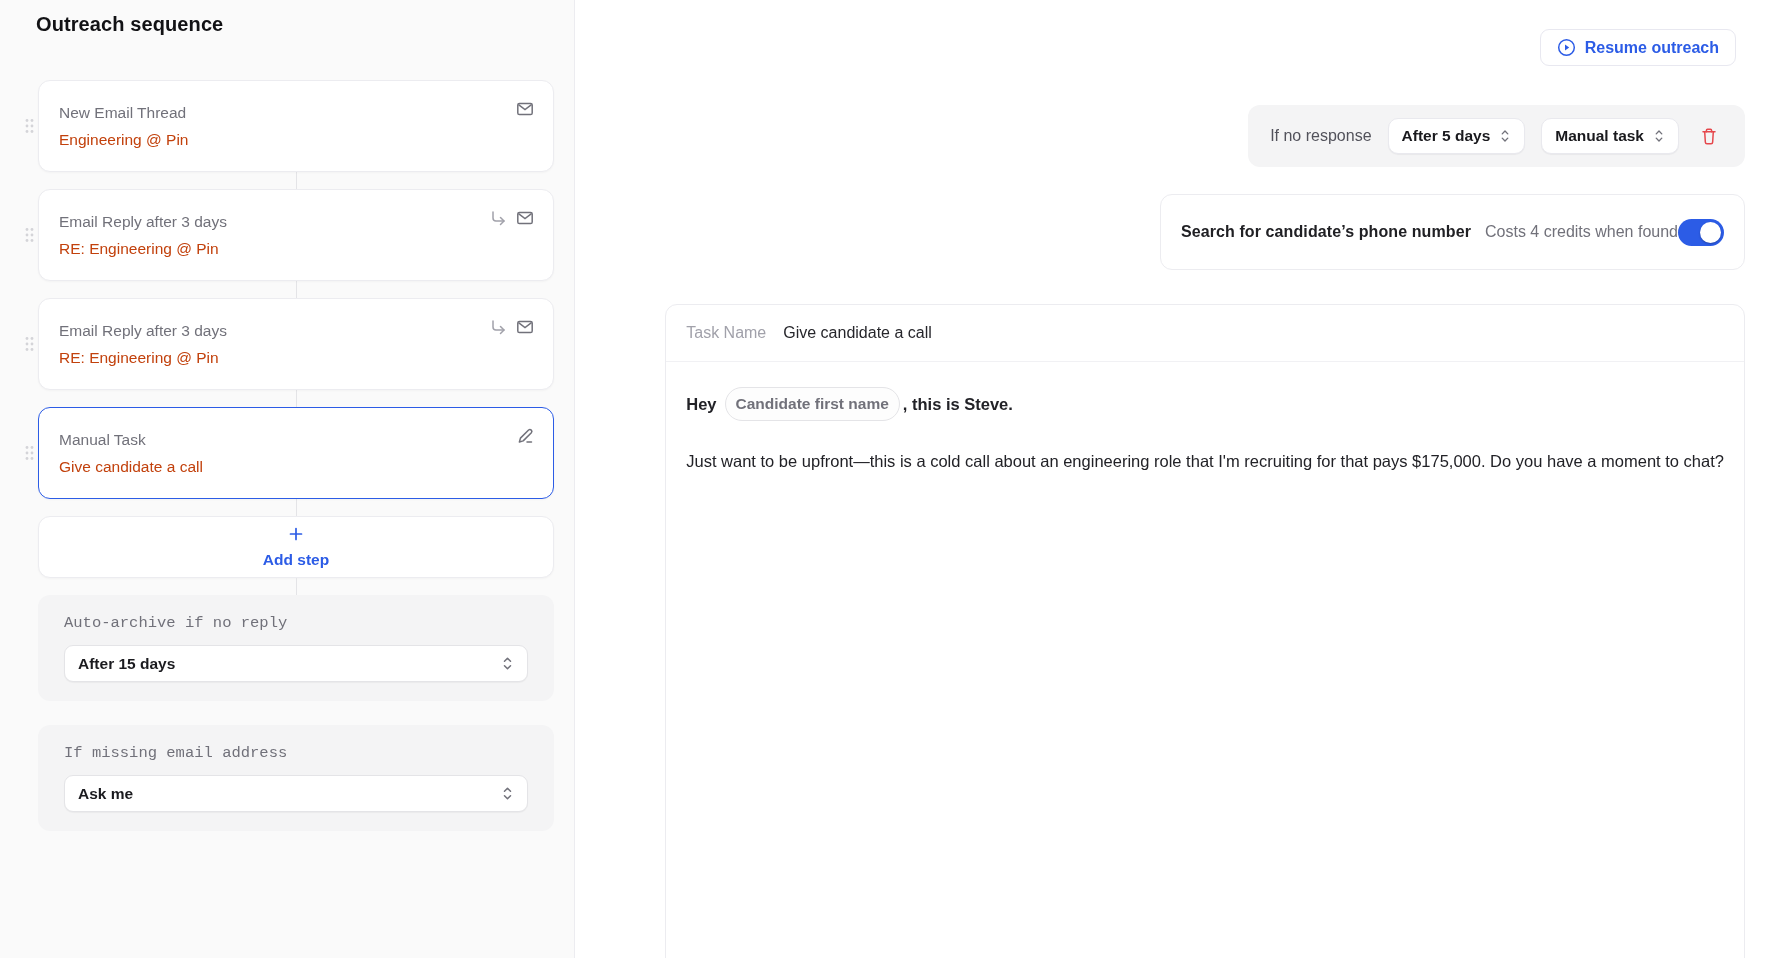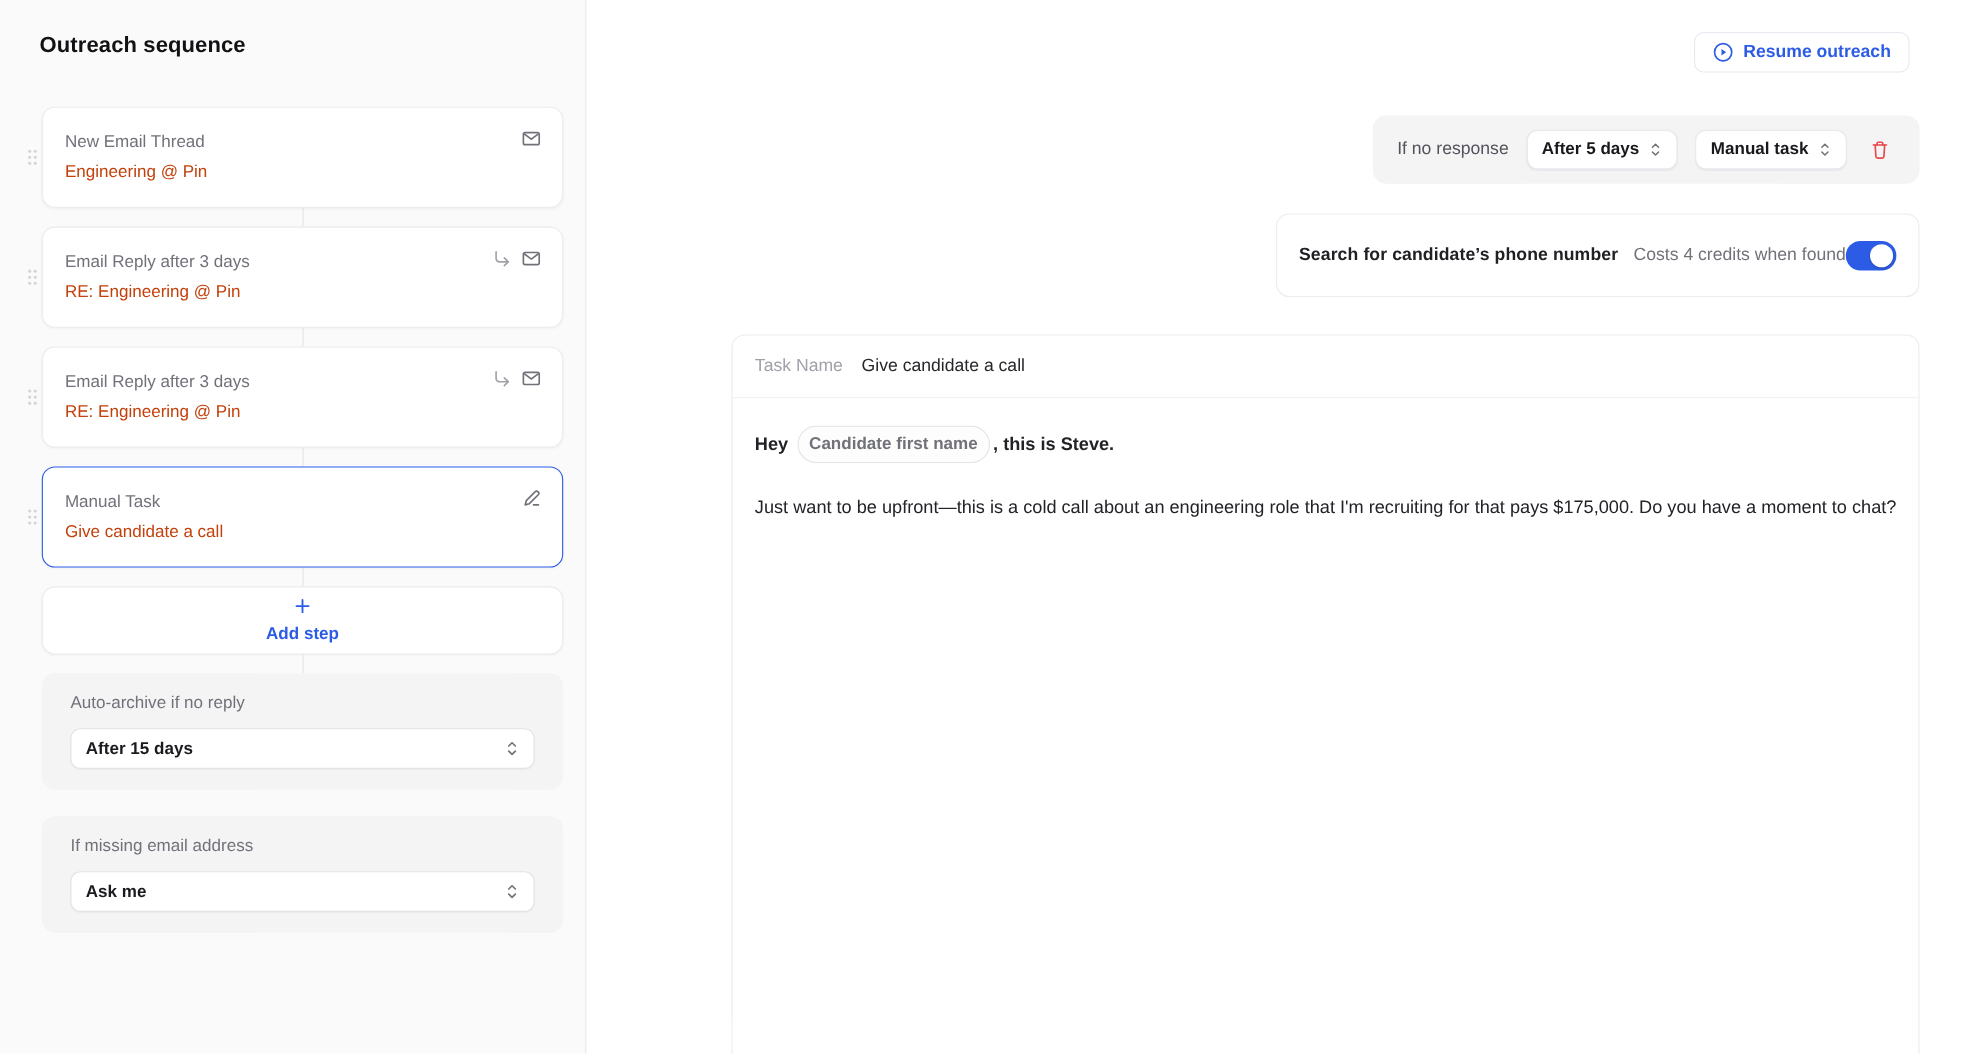--- a/index.html
+++ b/index.html
@@ -19,24 +19,24 @@
   body{
     font-family:"Liberation Sans", sans-serif;
     background:#ffffff;
     color:var(--text-dark);
     position:relative;
   }
   svg{display:block;}
 
   
   .left-panel{
-    position:absolute;left:0;top:0;bottom:0;width:533px;
+    position:absolute;left:0;top:0;bottom:0;width:575px;
     background:var(--panel-bg);
     border-right:1px solid var(--border);
-    padding:30px 20px 0 38px;
+    padding:13px 20px 0 38px;
   }
   .page-title{
     font-size:20px;font-weight:700;letter-spacing:.1px;color:#121215;
     margin-left:-2px;
   }
   .steps{margin-top:44px;}
   .step-row{position:relative;}
   .drag-handle{
     position:absolute;left:-18px;top:50%;transform:translateY(-50%);
     padding:4px;cursor:grab;
@@ -68,21 +68,21 @@
     background:#ffffff;border:1px solid var(--border);border-radius:12px;
     height:62px;display:flex;align-items:center;justify-content:center;gap:9px;
     color:var(--accent);font-size:15.5px;font-weight:600;cursor:pointer;
     box-shadow:0 1px 2px rgba(20,20,30,.03);
     flex-direction:column;
   }
   .config-card{
     background:var(--bar-bg);border-radius:12px;
     padding:19px 26px 20px;height:106px;
   }
-  .config-label{font-size:15.5px;color:var(--text-gray);}
+  .config-label{font-size:15.5px;color:var(--text-gray);font-family:Liberation Mono, monospace;}
   .select{
     margin-top:13px;height:37px;background:#ffffff;
     border:1px solid var(--border-strong);border-radius:9px;
     display:flex;align-items:center;justify-content:space-between;
     padding:0 13px;font-size:15.5px;font-weight:600;color:#1b1b1f;
     cursor:pointer;box-shadow:0 1px 1px rgba(20,20,30,.04);
   }
 
   
   .resume-btn{

